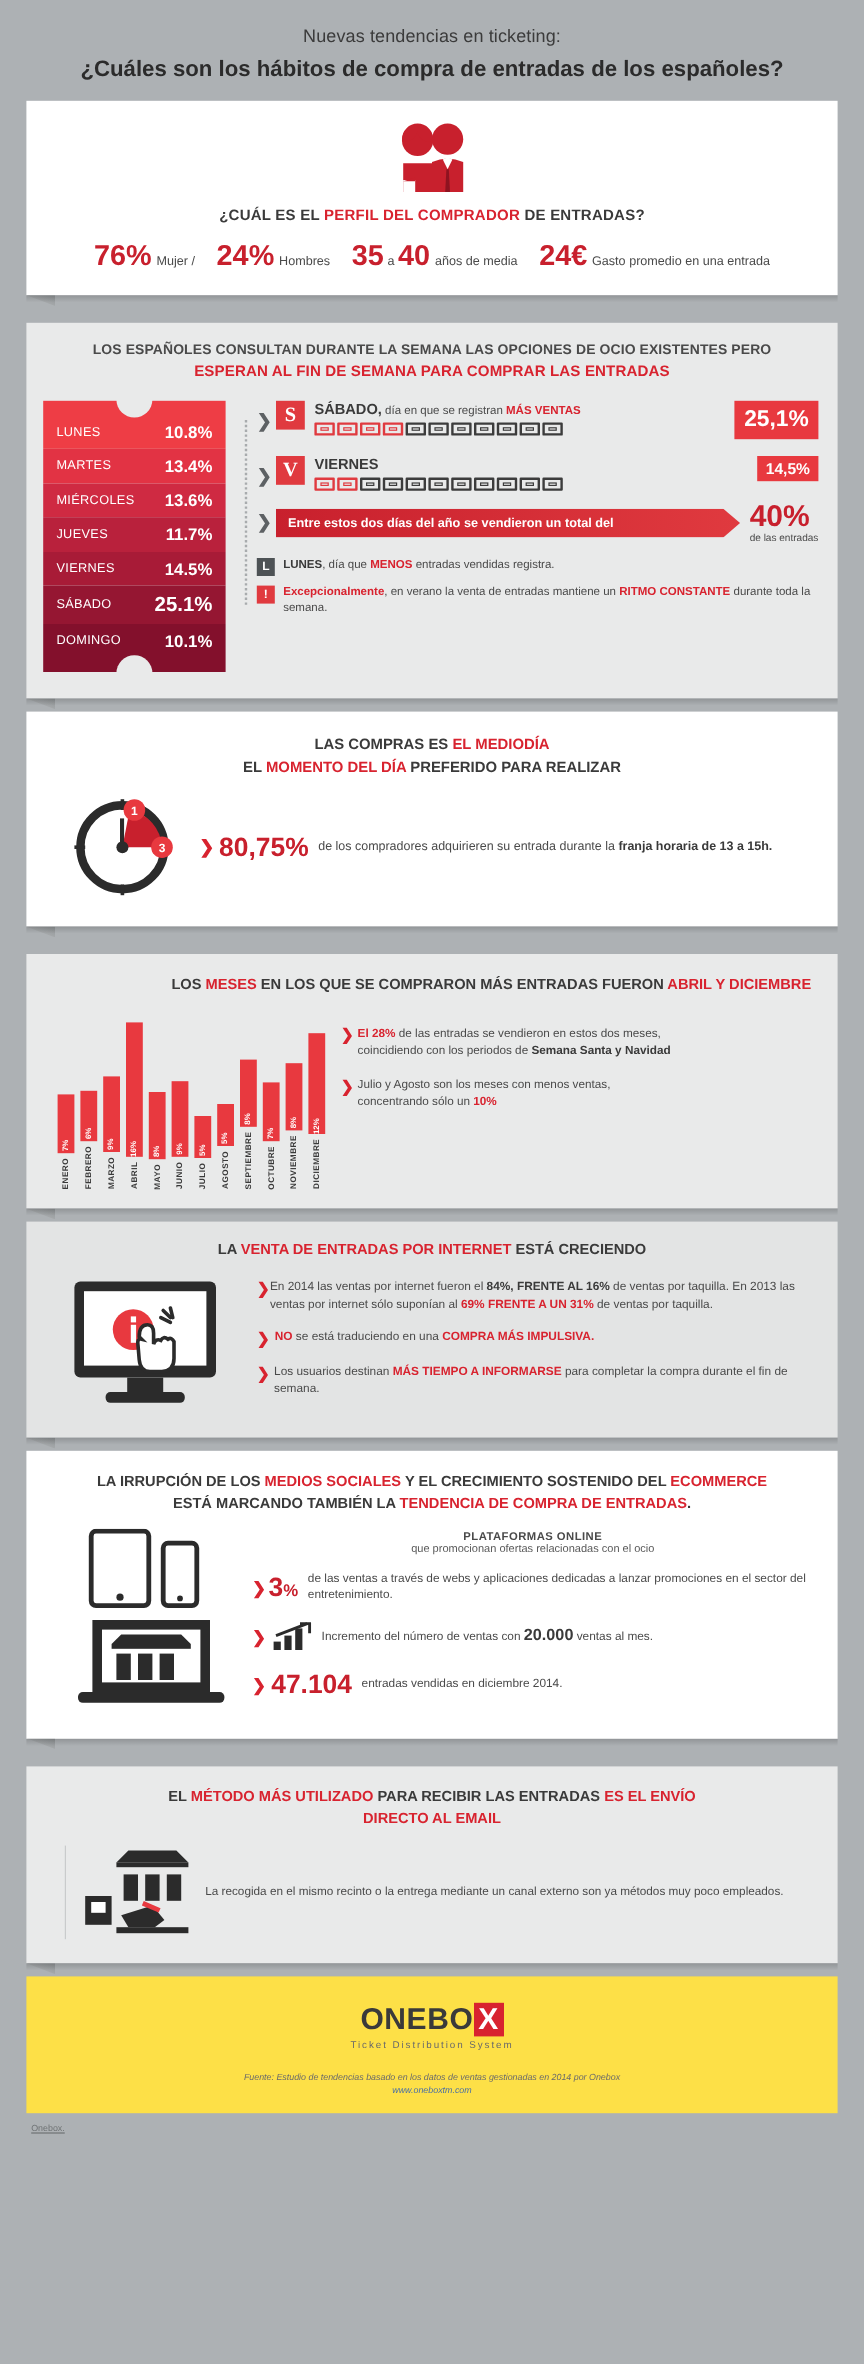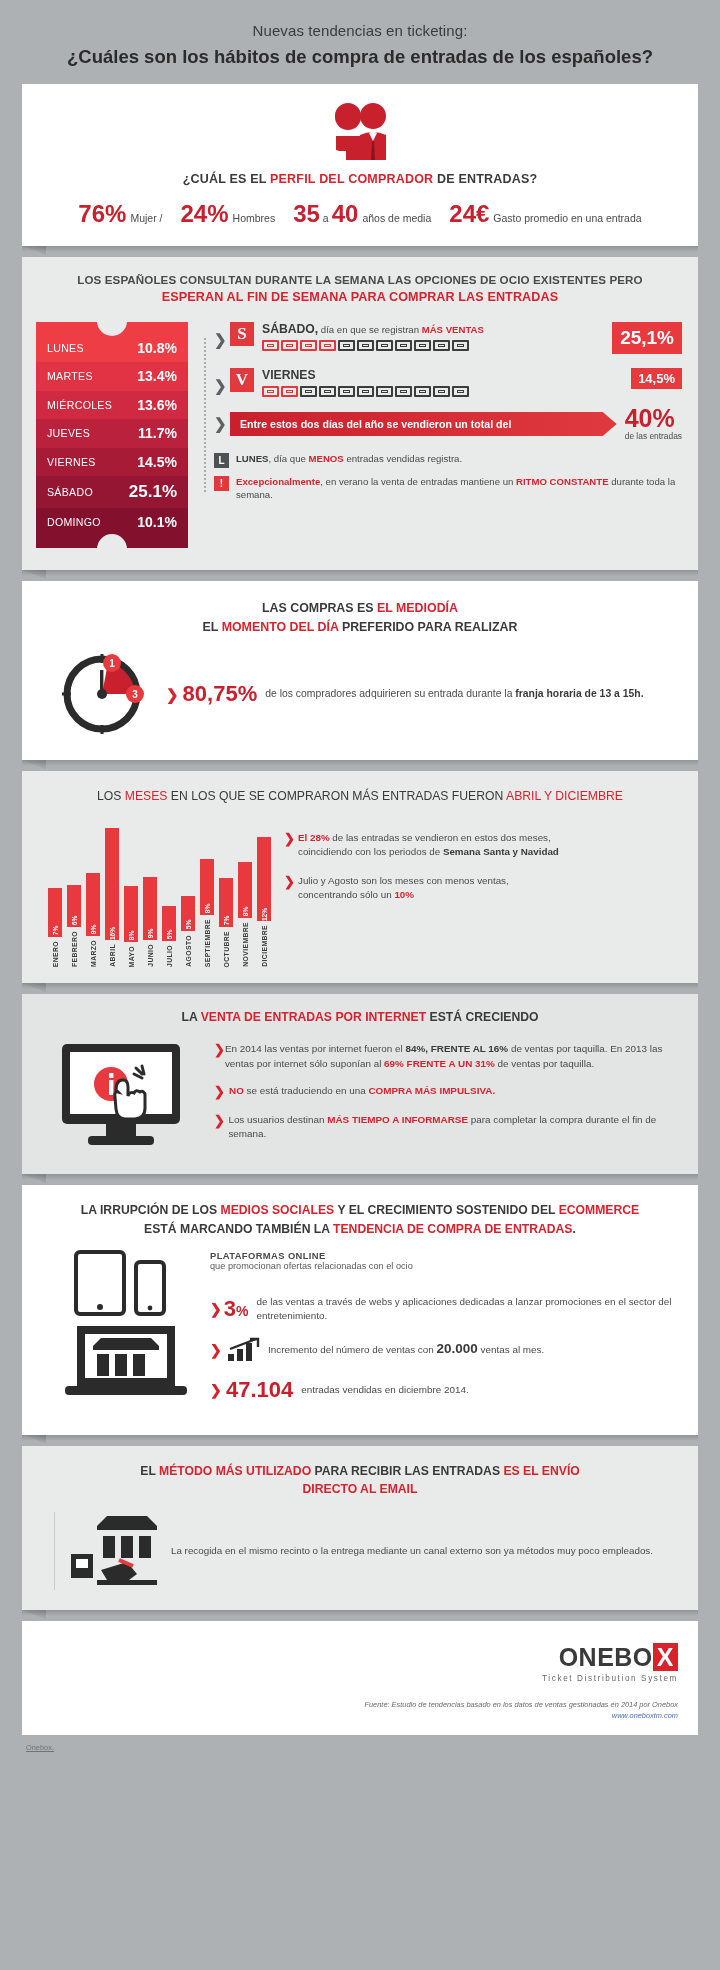--- a/index.html
+++ b/index.html
@@ -12,21 +12,21 @@
   .page { position: relative; width: 720px; height: 1970px; }
 
   
   .header { text-align: center; padding: 22px 40px 16px; }
   .header .l1 { font-size: 15px; color: #3b3b3b; letter-spacing: .1px; }
   .header .l2 { font-size: 18.5px; font-weight: bold; color: #2b2b2b; margin-top: 7px; }
 
   
   .panel { position: relative; margin: 0 22px; }
   .panel.white { background: #ffffff; }
-  .panel.grey  { background: #e9eaea; }
+  .panel.grey  { background: #e9eaea; margin-top: 12px; }
   .panel.grey2 { background: #e3e4e4; }
   .gap { height: 11px; }
   .shadow::after{
     content:""; position:absolute; left:0; right:0; bottom:-6px; height:6px;
     background: linear-gradient(to bottom, rgba(0,0,0,.16), rgba(0,0,0,0));
   }
   
   .fold-l::before, .fold-r::before{
     content:""; position:absolute; bottom:-9px; width:24px; height:9px;
   }
@@ -142,21 +142,21 @@
   .md-head .r { color:#d8232f; }
   .md-body { display:flex; align-items:center; margin-top:12px; gap:4px; }
   .clockwrap { flex:0 0 120px; display:flex; justify-content:center; }
   .md-txt { flex:1; display:flex; align-items:center; }
   .md-txt .big { font-size: 22px; font-weight:bold; color:#c8202d; margin: 0 8px 0 4px; white-space:nowrap; }
   .md-txt .p { font-size: 10.4px; color:#4a4a4a; line-height:1.4; }
   .md-txt .p b { color:#3a3a3a; }
 
   
   .months { padding: 18px 22px 16px; }
-  .mo-head { text-align:center; font-size: 12.2px; color:#3a3a3a; font-weight:normal; }
+  .mo-head { text-align:right; font-size: 12.2px; color:#3a3a3a; font-weight:bold; }
   .mo-head .r { color:#d8232f; }
   .mo-body { display:flex; margin-top: 14px; }
   .chart { flex: 0 0 232px; display:flex; align-items:flex-end; height: 150px; gap: 5px; padding-left:4px; }
   .bar { position:relative; width: 14px; display:flex; flex-direction:column; justify-content:flex-end; align-items:center; }
   .bar .col { width: 14px; background:#e8393f; position:relative; }
   .bar .pv {
     position:absolute; bottom:3px; left:50%; transform:translateX(-50%) rotate(-90deg);
     transform-origin:center; font-size: 6.6px; color:#fff; font-weight:bold; white-space:nowrap;
   }
   .bar .ml {
@@ -183,21 +183,21 @@
   .bullet .tx b { color:#3a3a3a; }
   .bullet .tx .r { color:#d8232f; font-weight:bold; }
 
   
   .soc { padding: 16px 20px 18px; }
   .soc-head { text-align:center; font-size: 12.2px; color:#3a3a3a; font-weight:bold; line-height:1.5; }
   .soc-head .r { color:#d8232f; }
   .soc-body { display:flex; margin-top: 12px; }
   .soc-icons { flex: 0 0 168px; display:flex; flex-direction:column; align-items:center; gap:6px; }
   .soc-right { flex:1; }
-  .plat { margin-bottom: 24px; }
+  .plat { text-align:center; margin-bottom: 14px; }
   .plat .t { font-size: 9.4px; font-weight:bold; color:#4a4a4a; letter-spacing:.4px; }
   .plat .s { font-size: 9.2px; color:#5a5a5a; }
   .soc-row { display:flex; align-items:center; margin-bottom: 14px; }
   .soc-row .ar { width:16px; color:#d8232f; font-size:14px; font-weight:bold; }
   .soc-row .num { font-size: 22px; font-weight:bold; color:#c8202d; margin-right:8px; white-space:nowrap; }
   .soc-row .tx { font-size: 9.9px; color:#4a4a4a; line-height:1.4; }
   .soc-row .tx b { color:#3a3a3a; font-size: 13.5px; }
 
   
   .eml { padding: 16px 20px 20px; }
@@ -207,21 +207,21 @@
   .eml-left { flex: 0 0 300px; display:flex; align-items:center; }
   .eml-left .num { font-size: 27px; font-weight:bold; color:#c8202d; margin: 0 8px 0 10px; }
   .eml-left .tx { font-size: 9.8px; color:#4a4a4a; line-height:1.35; }
   .eml-left .tx b { color:#3a3a3a; font-size:11px; }
   .eml-note { font-size: 7.6px; color:#6a6a6a; }
   .divider { width:1px; background:#c9cbcc; align-self:stretch; margin: 0 12px; }
   .eml-right { flex:1; display:flex; align-items:center; gap:8px; }
   .eml-right .tx { font-size: 9.8px; color:#4a4a4a; line-height:1.45; }
 
   
-  .footer { margin: 0 22px; background:#ffffff; padding: 22px 20px 14px; text-align:right; }
+  .footer { margin: 0 22px; background:#fde047; padding: 22px 20px 14px; text-align:center; }
   .logo { font-size: 25px; font-weight:bold; color:#3a3a3a; letter-spacing:.5px; }
   .logo .x { color:#fff; background:#d8232f; padding: 0 4px; }
   .logo-sub { font-size: 8.2px; color:#6a6a6a; letter-spacing:1.6px; margin-top:2px; }
   .src { margin-top: 16px; font-size: 7.4px; color:#6a6a6a; font-style:italic; line-height:1.5; }
   .src .u { color:#4a6fa5; }
   .credit { text-align:left; padding: 8px 26px 0; font-size: 7.4px; color:#6f7375;text-decoration:underline; }
 </style>
 </head>
 <body>
 

